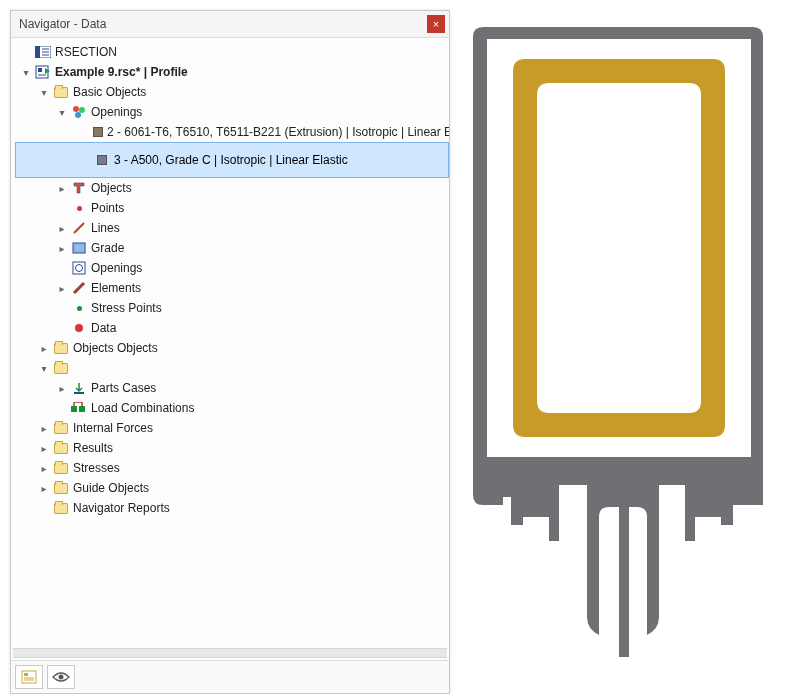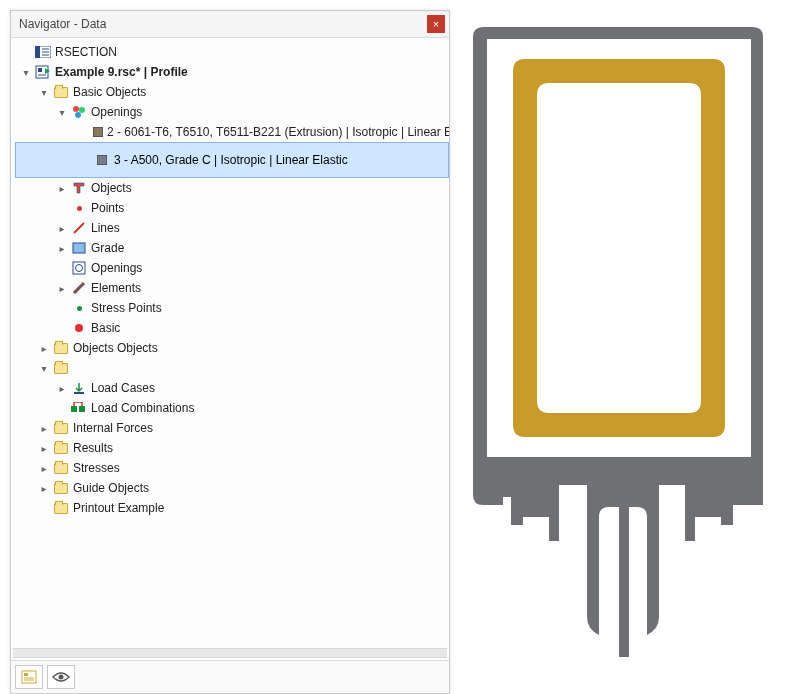--- a/index.html
+++ b/index.html
@@ -166,21 +166,21 @@
             <div class="dot" style="background:#1a8f3a; width:5px; height:5px;"></div>
           </span>
         <span class="label">Stress Points</span>
       </div>
 
 
       <div class="row" style="padding-left:54px">
         <span class="icon">
             <div class="dot" style="background:#d33;"></div>
           </span>
-        <span class="label">Basic</span>
+        <span class="label">Data</span>
       </div>
 
       <div class="row" style="padding-left:22px">
         <span class="expander">▸</span>
         <span class="icon">
             <div class="folder"></div>
           </span>
         <span class="label">Objects Objects</span>
       </div>
 
@@ -192,21 +192,21 @@
       </div>
 
       <div class="row" style="padding-left:40px">
         <span class="expander">▸</span>
         <span class="icon">
           <svg width="14" height="14" viewBox="0 0 14 14">
               <line x1="2" y1="12" x2="12" y2="12" stroke="#2a4a8a" stroke-width="2"></line>
               <path d="M7 2 L7 10 M4 7 L7 10 L10 7" fill="none" stroke="#1a8f3a" stroke-width="1.5"></path>
             </svg>
         </span>
-        <span class="label">Load Cases</span>
+        <span class="label">Parts Cases</span>
       </div>
 
       <div class="row" style="padding-left:54px">
         <span class="icon">
           <svg width="16" height="12" viewBox="0 0 16 12">
               <rect x="0" y="4" width="6" height="6" fill="#1a8f3a"></rect>
               <rect x="8" y="4" width="6" height="6" fill="#1a8f3a"></rect>
               <path d="M3 4 L3 0 L11 0 L11 4" fill="none" stroke="#c0392b" stroke-width="1.5"></path>
             </svg>
         </span>
@@ -242,21 +242,21 @@
         <span class="icon">
             <div class="folder"></div>
           </span>
         <span class="label">Guide Objects</span>
       </div>
 
       <div class="row" style="padding-left:36px">
         <span class="icon">
             <div class="folder"></div>
           </span>
-        <span class="label">Printout Example</span>
+        <span class="label">Navigator Reports</span>
       </div>
 
     </div>
 
     <div class="scroll-stub"></div>
 
     <div class="panel-footer">
       <div class="tab-btn">
         <svg width="16" height="14" viewBox="0 0 16 14">
             <rect x="1" y="1" width="14" height="12" fill="#fff" stroke="#c9a93c"></rect>

